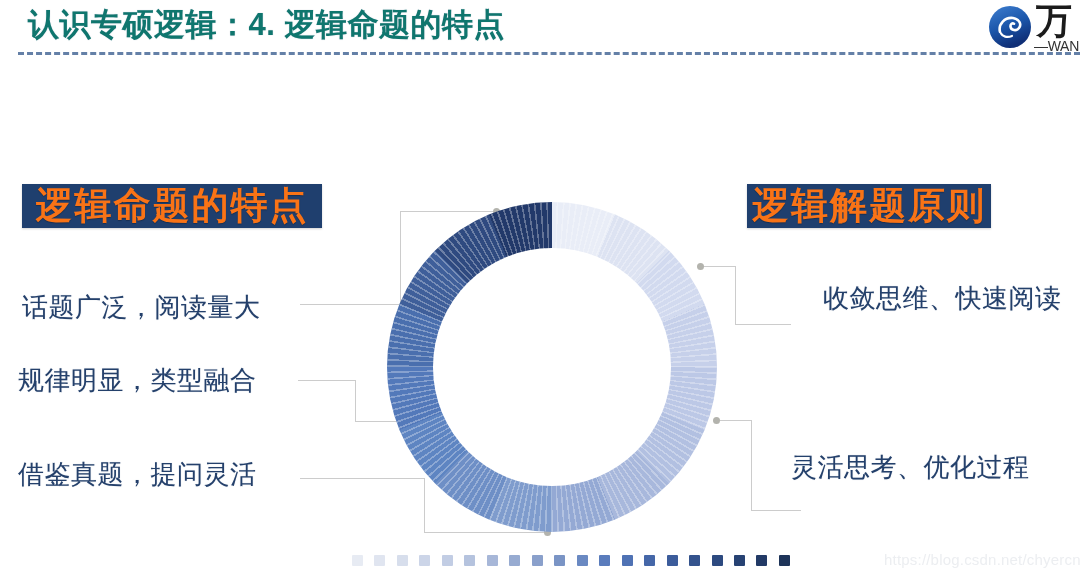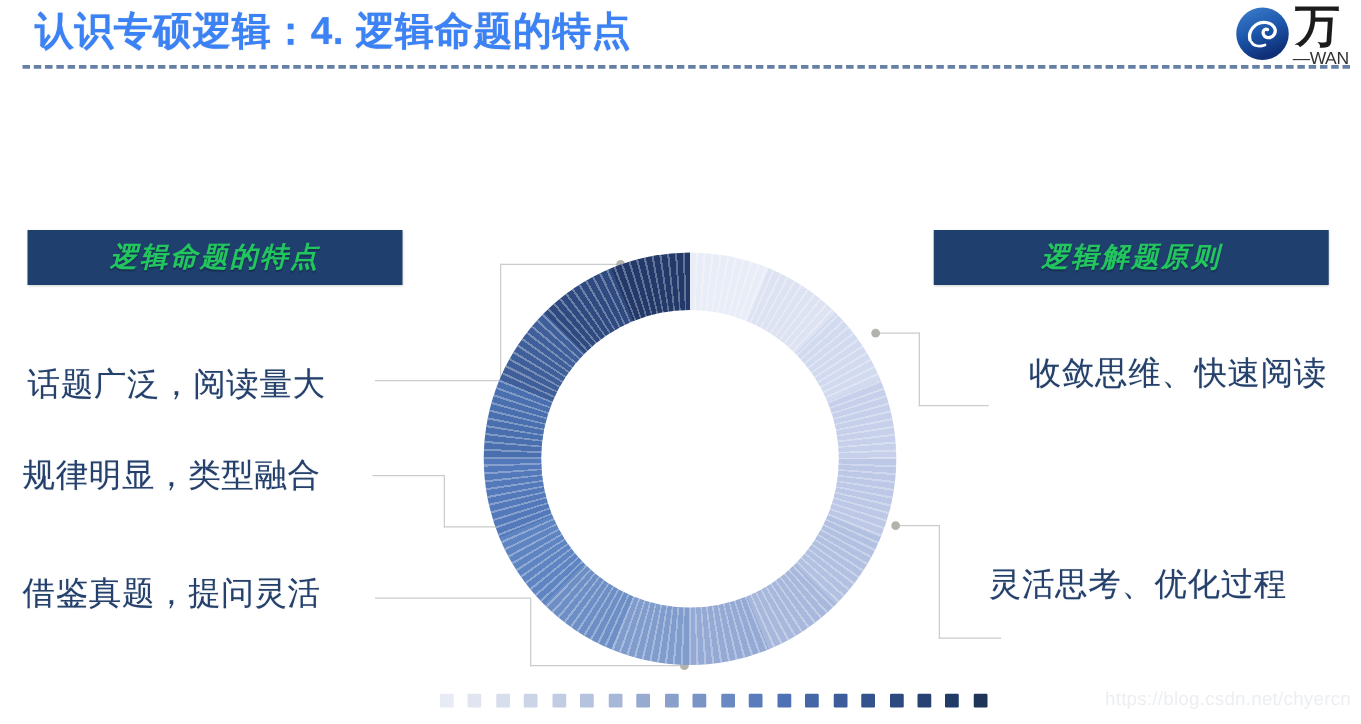--- a/index.html
+++ b/index.html
@@ -15,21 +15,21 @@
     font-family: "Liberation Sans", "DejaVu Sans", sans-serif;
   }
 
   
   #slide-title {
     position: absolute;
     left: 28px;
     top: 4px;
     font-size: 31px;
     font-weight: bold;
-    color: #3b82f6;
+    color: #0f766e;
     letter-spacing: 0.5px;
     white-space: nowrap;
     text-shadow: 0 0 1px rgba(32,65,110,0.35);
   }
   #title-rule {
     position: absolute;
     left: 18px;
     top: 52px;
     width: 1062px;
     height: 0;
@@ -74,41 +74,40 @@
     white-space: nowrap;
     overflow: hidden;
     width: 55px;
     letter-spacing: -0.3px;
   }
 
   
   .banner {
     position: absolute;
     background: #1f3f6e;
-    color: #22c55e;
-    font-size: 22px;
+    color: #f97316;
+    font-size: 37px;
     font-weight: bold;
     letter-spacing: 2px;
     display: flex;
     align-items: center;
     justify-content: center;
     box-shadow: 0 1px 2px rgba(0,0,0,0.18);
     text-shadow: 0 1px 1px rgba(0,0,0,0.25);
-    font-style: italic;
   }
   #banner-left {
     left: 22px;
     top: 184px;
     width: 300px;
     height: 44px;
   }
   #banner-right {
     left: 747px;
     top: 184px;
-    width: 316px;
+    width: 244px;
     height: 44px;
   }
 
   
   .feature {
     position: absolute;
     font-size: 26px;
     color: #24406b;
     white-space: nowrap;
     letter-spacing: 0.5px;

